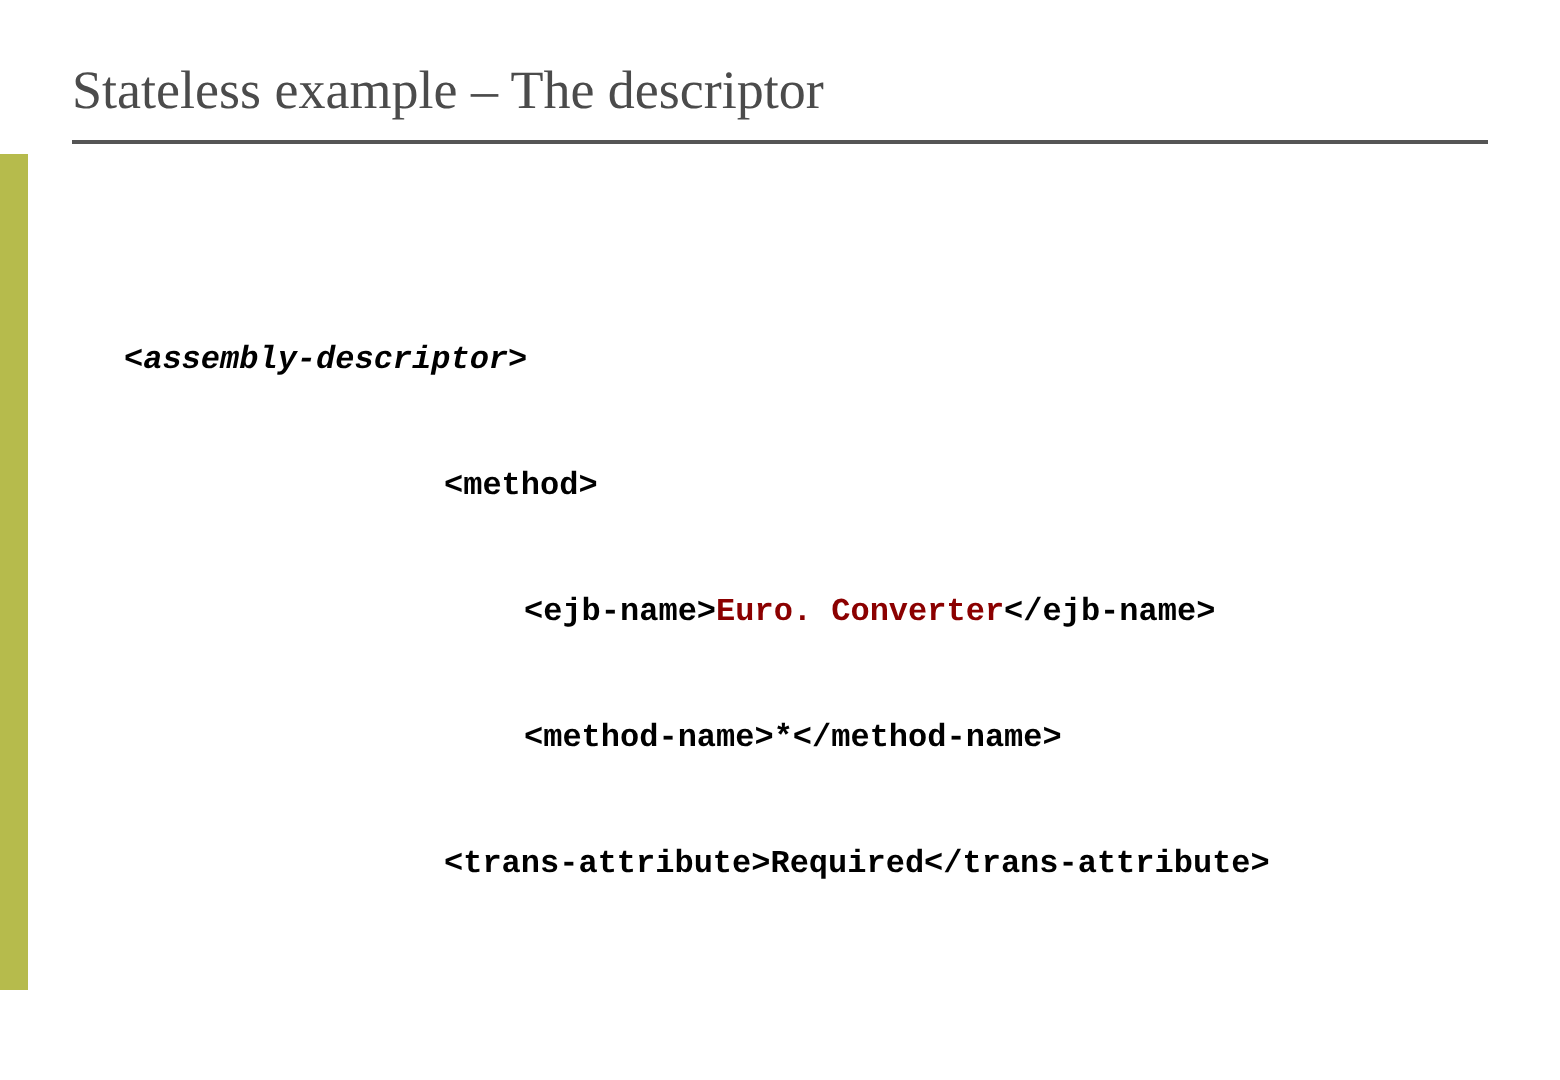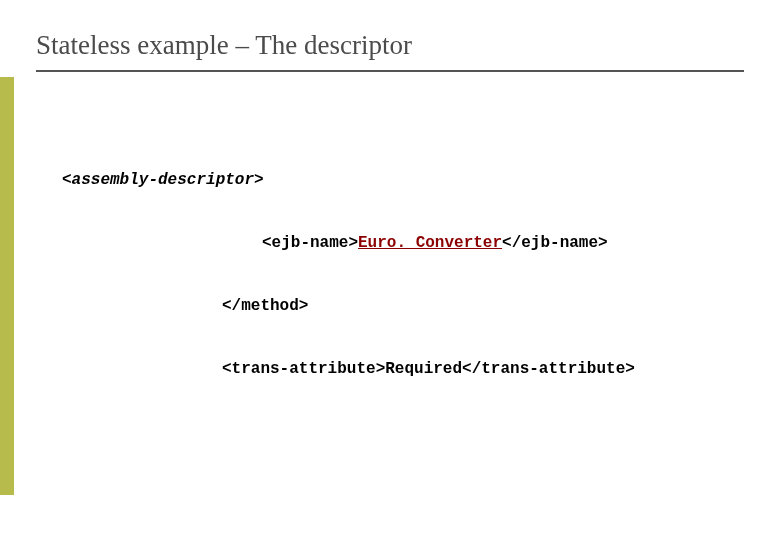--- a/index.html
+++ b/index.html
@@ -50,36 +50,37 @@
     font-size: 16px;
     line-height: 21px;
     font-weight: bold;
     color: #000000;
     white-space: pre;
   }
   .indent-1 { padding-left: 0; font-style: italic; }
   .indent-2 { padding-left: 80px; }
   .indent-3 { padding-left: 160px; }
   .indent-4 { padding-left: 200px; }
-  .ejb-highlight { color: #8b0000; text-decoration: underline; } 
+  .ejb-highlight { color: #8b0000; } 
 </style>
 </head>
 <body>
 
 <div class="slide">
 
   <div class="accent-bar"></div>
 
   <div class="title">Stateless example – The descriptor</div>
   <div class="title-rule"></div>
 
   <div class="code-block">
     <div class="indent-1">&lt;assembly-descriptor&gt;</div>
+    <div class="indent-3">&lt;method&gt;</div>
     <div class="indent-4"><span>&lt;ejb-name&gt;</span><span class="ejb-highlight">Euro. Converter</span><span>&lt;/ejb-name&gt;</span></div>
-    <div class="indent-3">&lt;/method&gt;</div>
+    <div class="indent-4">&lt;method-name&gt;*&lt;/method-name&gt;</div>
     <div class="indent-3">&lt;trans-attribute&gt;Required&lt;/trans-attribute&gt;</div>
     
     
     
     
   </div>
 
 </div>
 
 </body></html>

